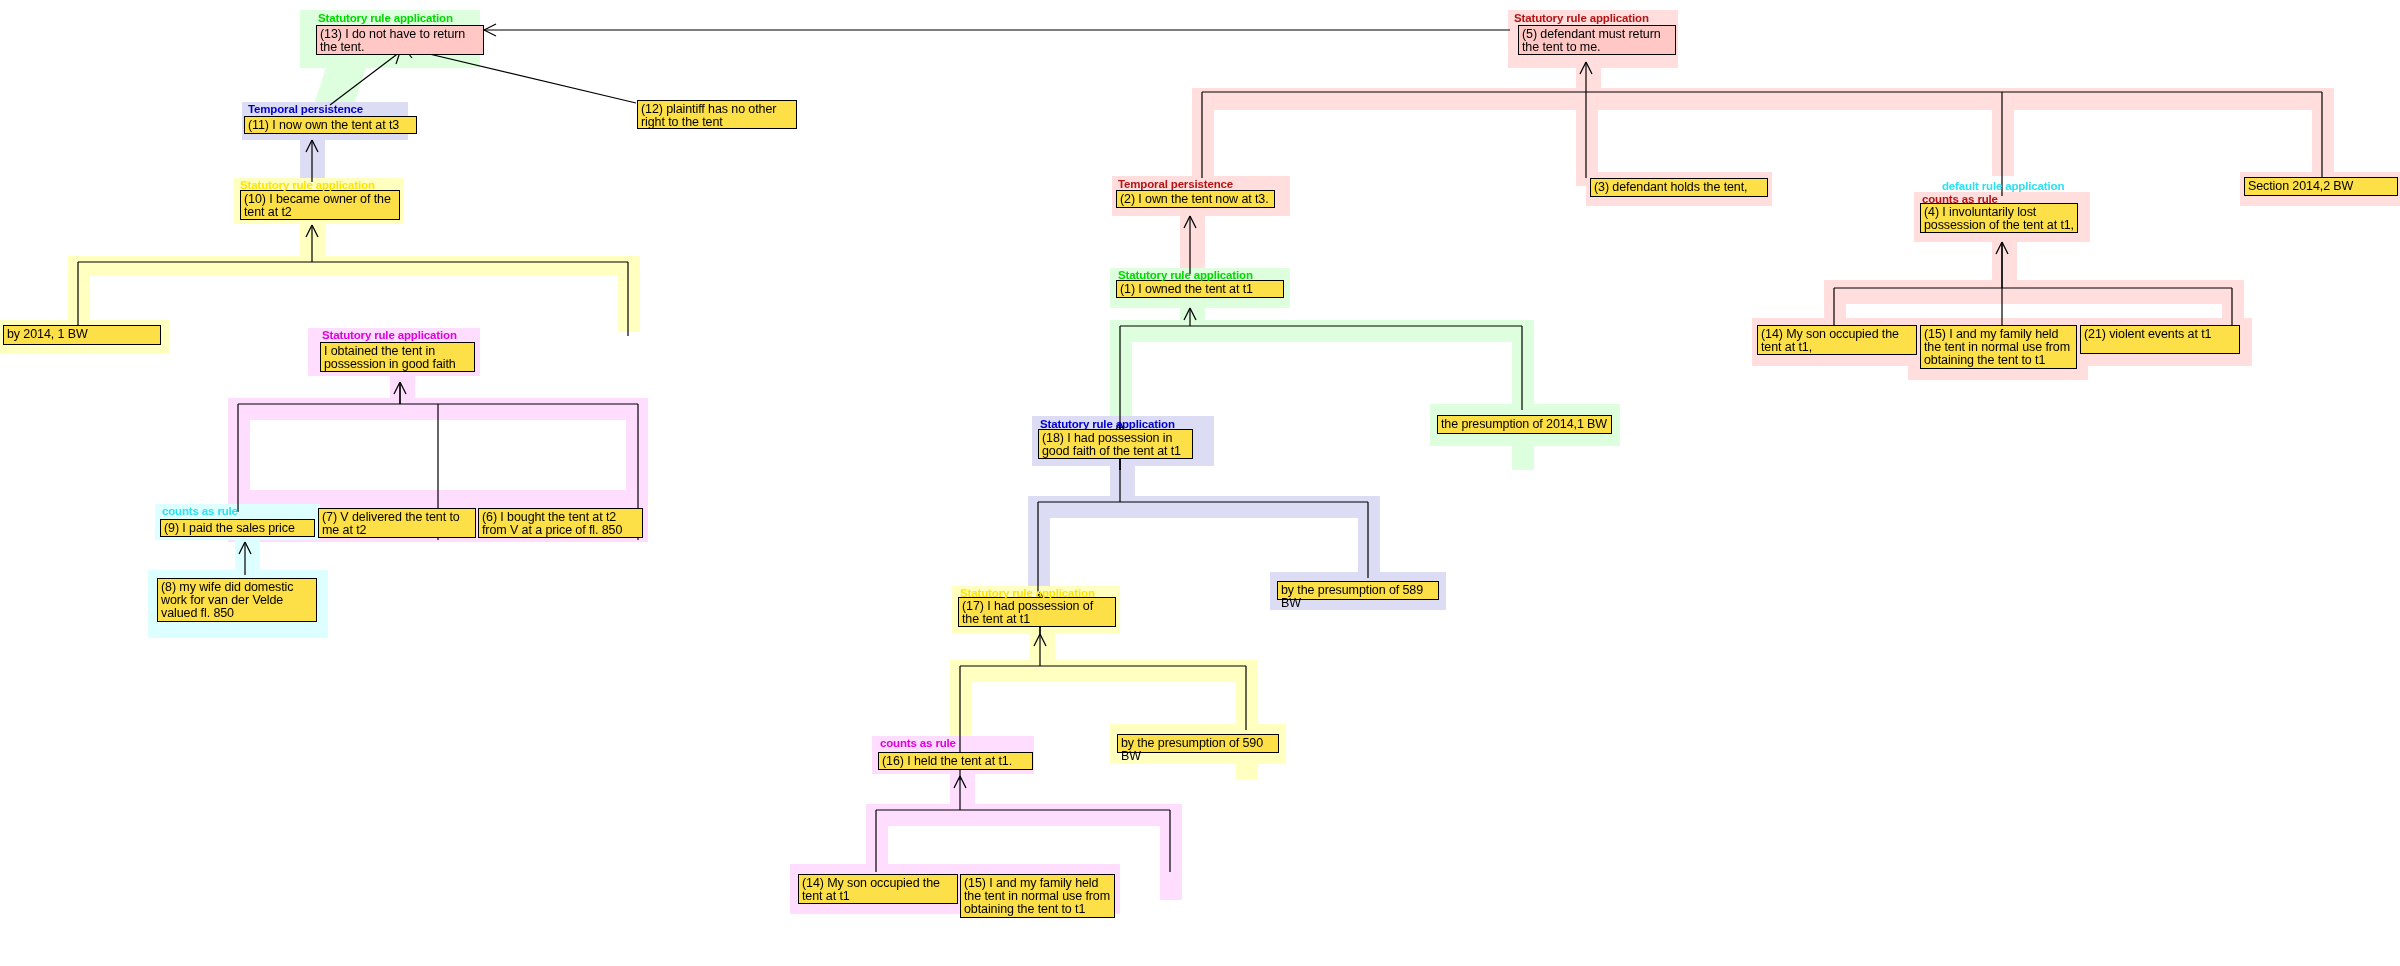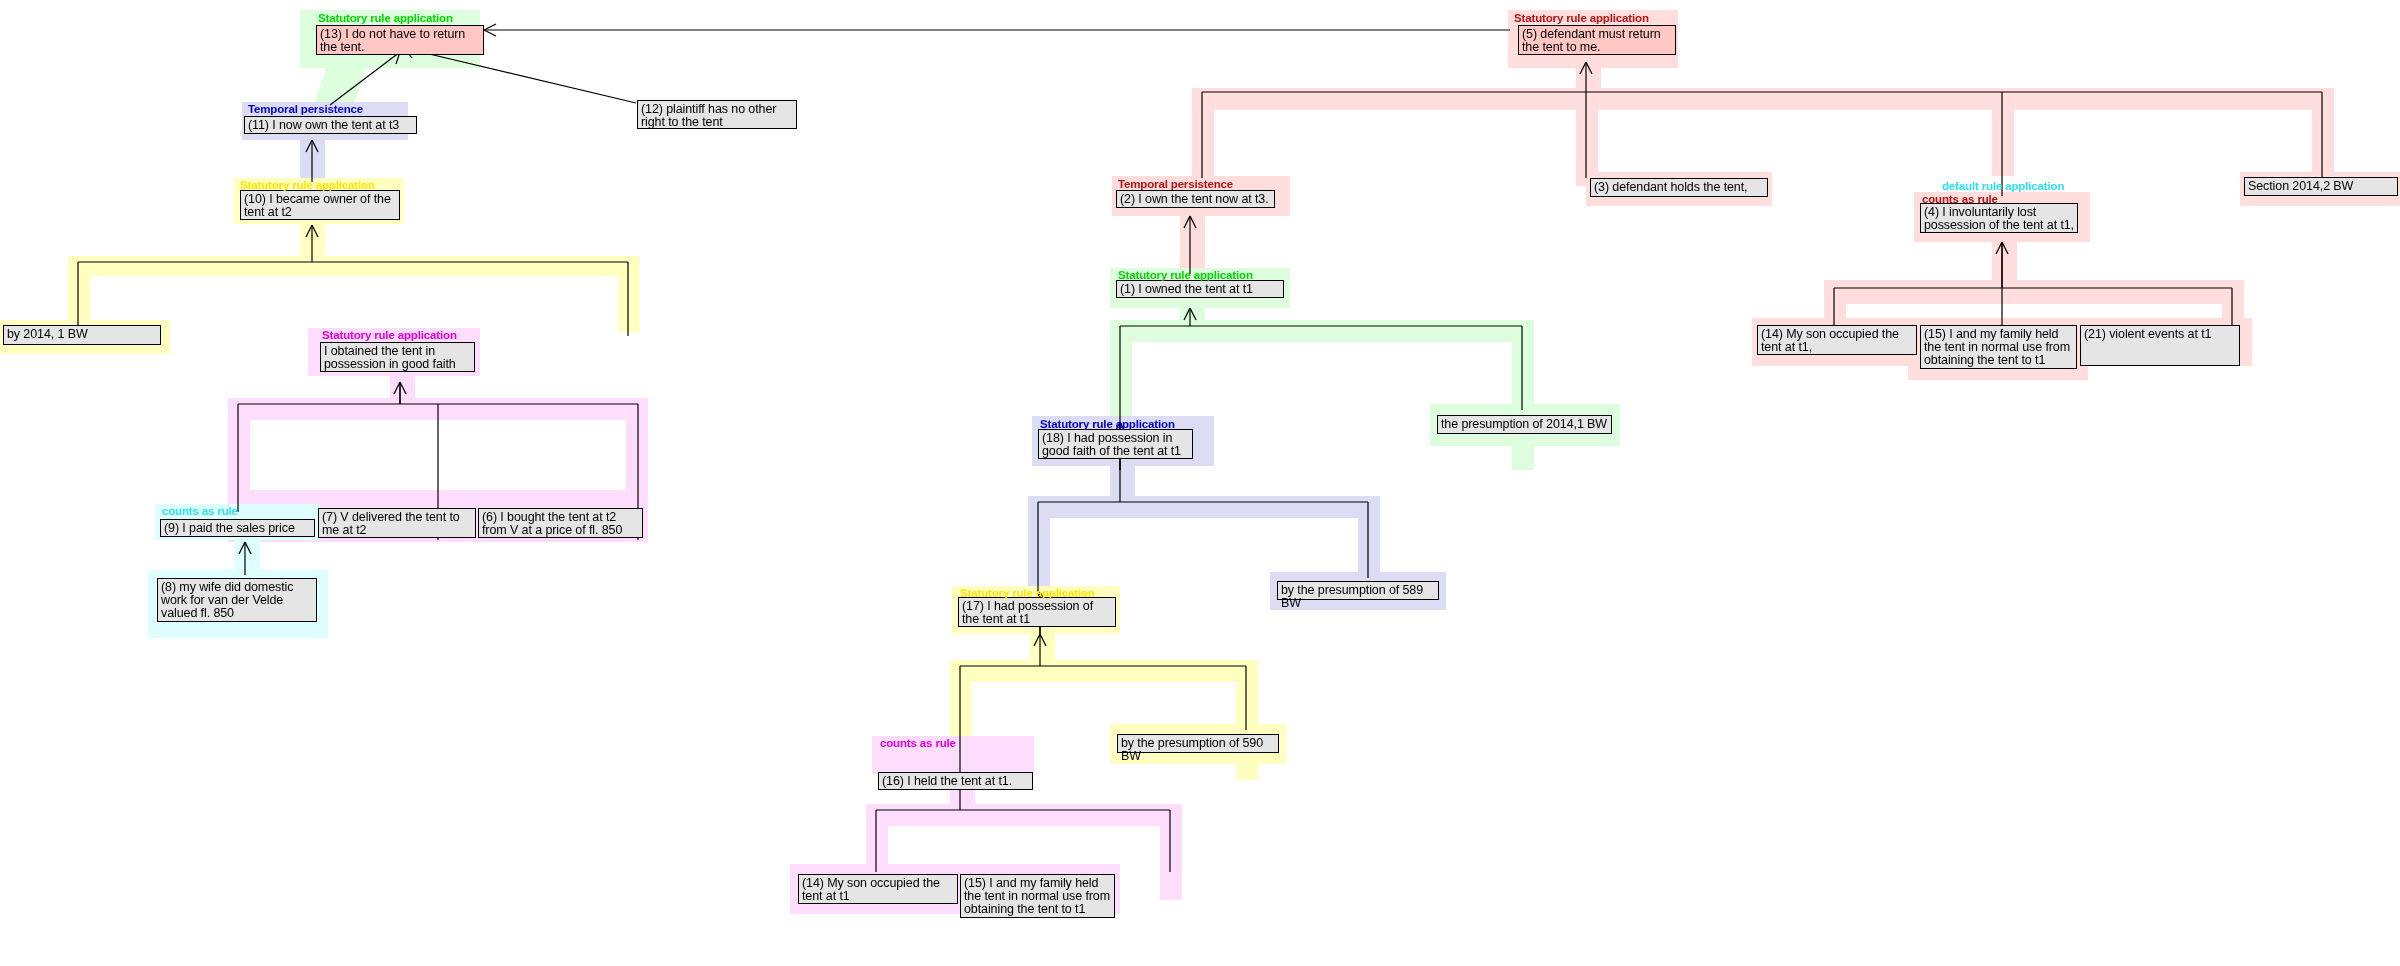--- a/index.html
+++ b/index.html
@@ -23,21 +23,21 @@
 
   
   #wires{position:absolute;left:0;top:0;width:2400px;height:966px;z-index:2;}
 
   
   .node{
     position:absolute;
     z-index:3;
     box-sizing:border-box;
     border:1.3px solid #000;
-    background:#e5e5e5;
+    background:#fde047;
     color:#000;
     font-size:12.5px;
     line-height:13.2px;
     padding:2px 2px 2px 3px;
     letter-spacing:-0.1px;
     white-space:normal;
   }
   .node.claim{background:#ffc8c4;}
 
   
@@ -262,25 +262,25 @@
   <div class="node" style="left:478px;top:508px;width:165px;height:30px;">(6) I bought the tent at t2 from V at a price of fl.  850</div>
   <div class="node" style="left:157px;top:578px;width:160px;height:44px;">(8) my wife did domestic work for van der Velde valued fl. 850</div>
 
   <div class="node claim" style="left:1518px;top:25px;width:158px;height:30px;">(5) defendant must return the tent to me.</div>
   <div class="node" style="left:1116px;top:190px;width:159px;height:18px;">(2) I own the tent now at t3.</div>
   <div class="node" style="left:1590px;top:178px;width:178px;height:19px;">(3) defendant holds the tent,</div>
   <div class="node" style="left:2244px;top:177px;width:154px;height:19px;">Section 2014,2 BW</div>
   <div class="node" style="left:1920px;top:203px;width:158px;height:30px;">(4) I involuntarily lost possession of the tent at t1,</div>
   <div class="node" style="left:1757px;top:325px;width:160px;height:30px;">(14) My son occupied the tent at t1,</div>
   <div class="node" style="left:1920px;top:325px;width:157px;height:44px;">(15) I and my family held the tent in normal use from obtaining the tent to t1</div>
-  <div class="node" style="left:2080px;top:325px;width:160px;height:41px;">(21) violent events at t1</div>
+  <div class="node" style="left:2080px;top:325px;width:160px;height:29px;">(21) violent events at t1</div>
 
   <div class="node" style="left:1116px;top:280px;width:168px;height:18px;">(1) I owned the tent at t1</div>
   <div class="node" style="left:1437px;top:415px;width:175px;height:19px;">the presumption of 2014,1 BW</div>
   <div class="node" style="left:1038px;top:429px;width:155px;height:30px;">(18) I had possession in good faith of the tent at t1</div>
   <div class="node" style="left:1277px;top:581px;width:162px;height:19px;">by the presumption of 589 BW</div>
   <div class="node" style="left:958px;top:597px;width:158px;height:30px;">(17) I had possession of the tent at t1</div>
   <div class="node" style="left:1117px;top:734px;width:162px;height:19px;">by the presumption of 590 BW</div>
-  <div class="node" style="left:878px;top:772px;width:155px;height:18px;">(16) I held the tent at t1.</div>
+  <div class="node" style="left:878px;top:752px;width:155px;height:18px;">(16) I held the tent at t1.</div>
   <div class="node" style="left:798px;top:874px;width:160px;height:30px;">(14) My son occupied the tent at t1</div>
   <div class="node" style="left:960px;top:874px;width:155px;height:44px;">(15) I and my family held the tent in normal use from obtaining the tent to t1</div>
 
 </div>
 
 </body></html>

